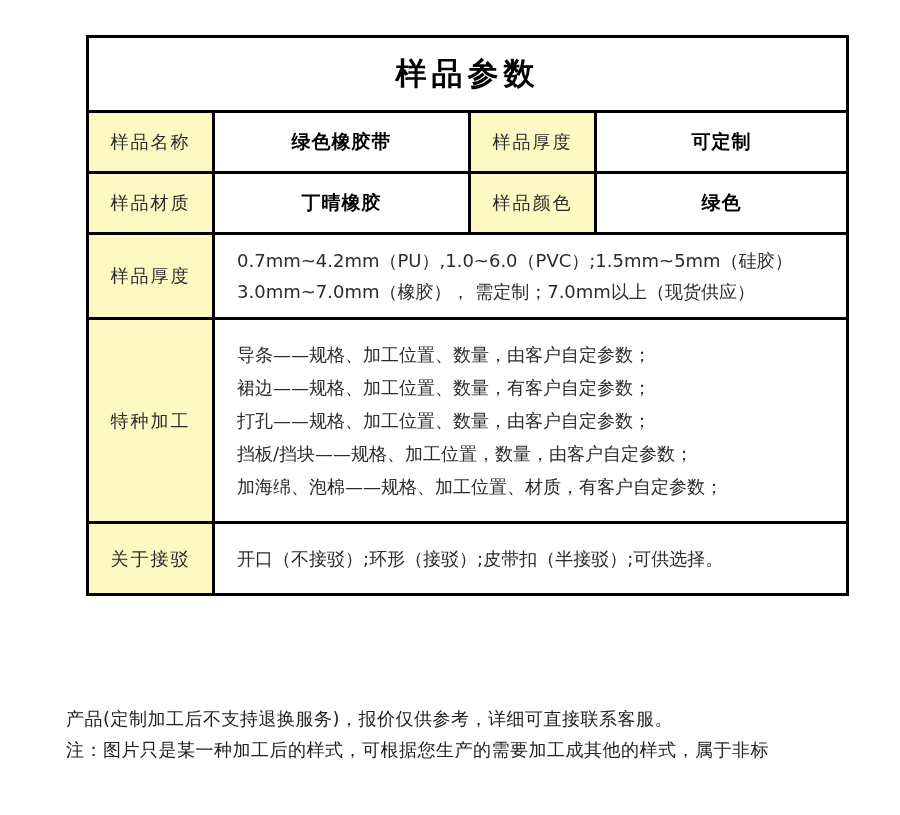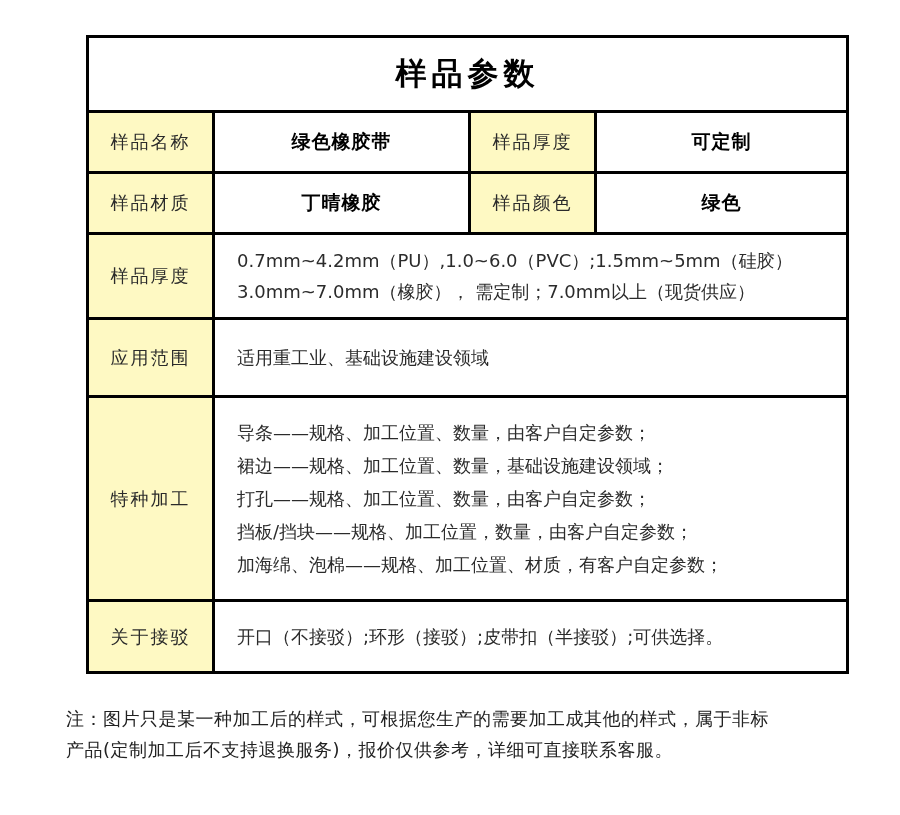--- a/index.html
+++ b/index.html
@@ -105,45 +105,39 @@
     </tr>
 
     <tr class="row-thickness">
       <td class="label">样品厚度</td>
       <td class="val-text" colspan="3">
         <div class="line">0.7mm~4.2mm（PU）,1.0~6.0（PVC）;1.5mm~5mm（硅胶）</div>
         <div class="line">3.0mm~7.0mm（橡胶）， 需定制；7.0mm以上（现货供应）</div>
       </td>
     </tr>
 
-    <tr class="row-application">
-      <td class="label">应用范围</td>
-      <td class="val-text" colspan="3">
-        <div class="line">适用重工业、基础设施建设领域</div>
-      </td>
-    </tr>
 
     <tr class="row-special">
       <td class="label">特种加工</td>
       <td class="val-text r5" colspan="3">
         <div class="line">导条——规格、加工位置、数量，由客户自定参数；</div>
-        <div class="line">裙边——规格、加工位置、数量，基础设施建设领域；</div>
+        <div class="line">裙边——规格、加工位置、数量，有客户自定参数；</div>
         <div class="line">打孔——规格、加工位置、数量，由客户自定参数；</div>
         <div class="line">挡板/挡块——规格、加工位置，数量，由客户自定参数；</div>
         <div class="line">加海绵、泡棉——规格、加工位置、材质，有客户自定参数；</div>
       </td>
     </tr>
 
     <tr class="row-connection">
       <td class="label">关于接驳</td>
       <td class="val-text" colspan="3">
         <div class="line">开口（不接驳）;环形（接驳）;皮带扣（半接驳）;可供选择。</div>
       </td>
     </tr>
   </tbody>
     </table>
 
   <div class="note">
+    <div class="line">产品(定制加工后不支持退换服务)，报价仅供参考，详细可直接联系客服。</div>
     <div class="line">注：图片只是某一种加工后的样式，可根据您生产的需要加工成其他的样式，属于非标</div>
-    <div class="line">产品(定制加工后不支持退换服务)，报价仅供参考，详细可直接联系客服。</div>
   </div>
 
 </div>
 
 </body></html>

